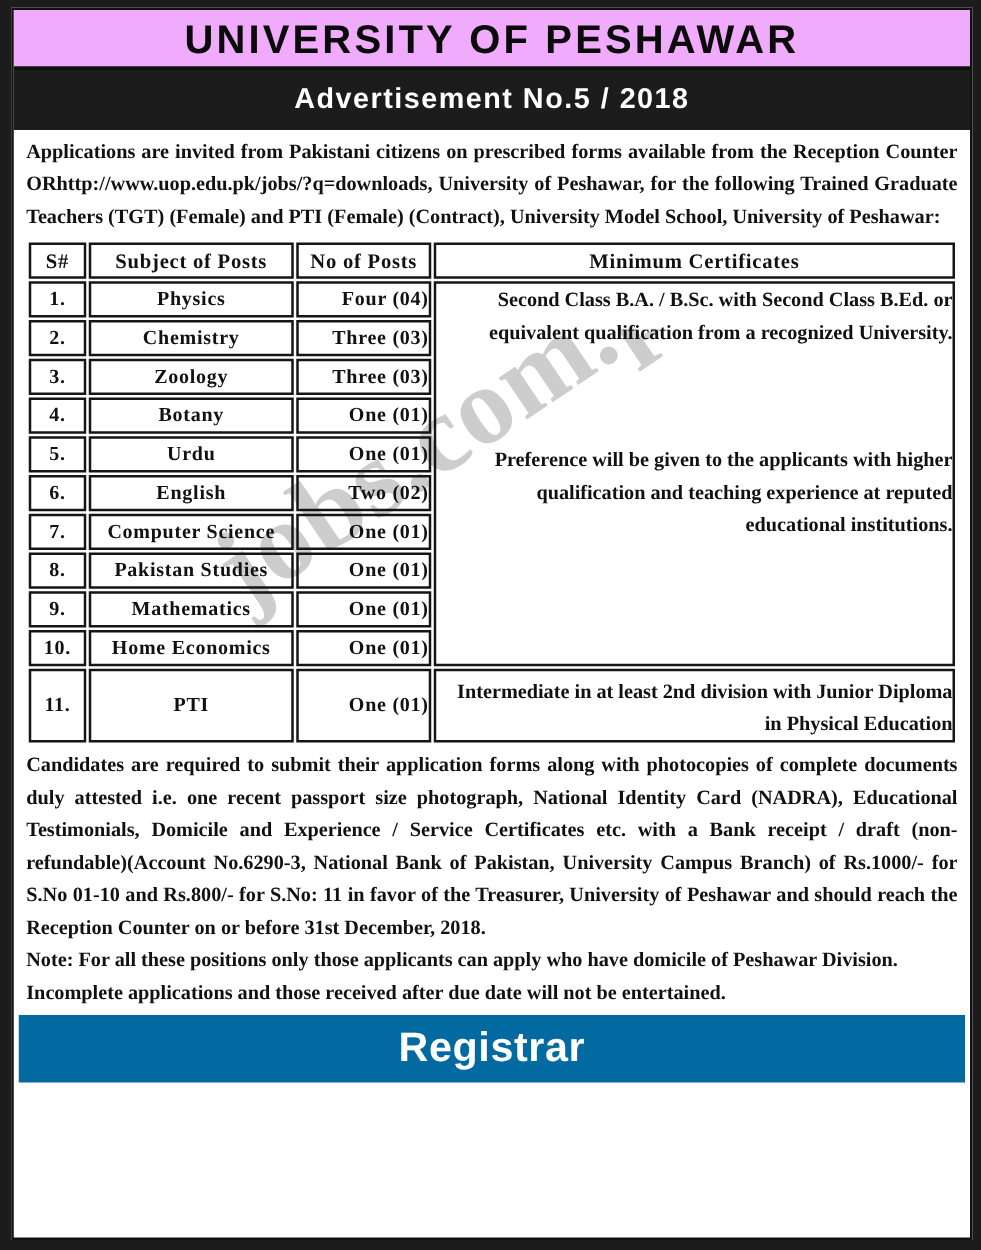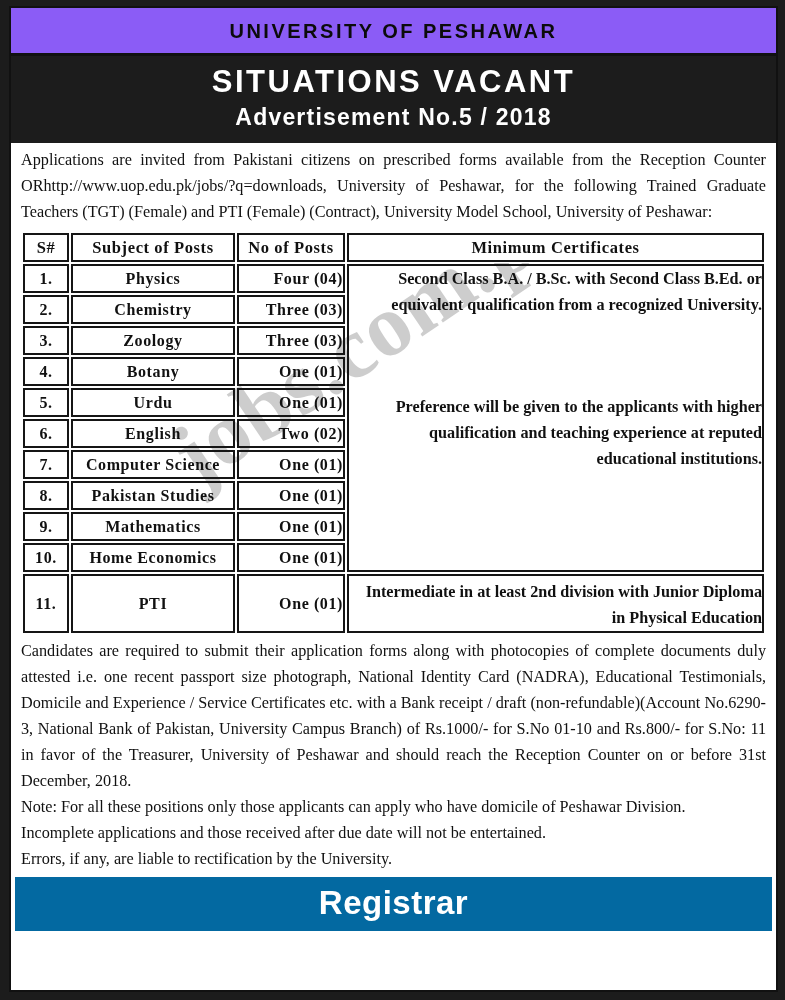--- a/index.html
+++ b/index.html
@@ -55,26 +55,26 @@
     font-size: 88px;
     letter-spacing: 1px;
     color: rgba(90,90,90,0.30);
     transform: rotate(-34deg);
     transform-origin: left center;
     white-space: nowrap;
   }
 
   
   .band-white {
-    background: #8b5cf6;
+    background: #f0abfc;
     color: #0b0b0b;
     text-align: center;
     font-family: "Liberation Sans", sans-serif;
     font-weight: bold;
-    font-size: 20px;
+    font-size: 32px;
     letter-spacing: 2.5px;
     line-height: 46px;
     height: 48px;
     border-bottom: 3px solid #111;
     box-sizing: border-box;
     position: relative;
     z-index: 3;
   }
   .band-black {
     background: #1c1c1c;
@@ -98,21 +98,21 @@
   }
 
   
   .bodywrap {
     position: relative;
     z-index: 3;
     padding: 4px 10px 0 10px;
   }
   .para {
     font-family: "Liberation Serif", "DejaVu Serif", serif;
-    font-weight: normal;
+    font-weight: bold;
     font-size: 16.2px;
     line-height: 26px;
     color: #111;
     text-align: justify;
     text-justify: inter-word;
     margin: 0;
   }
   .para.last-left { text-align: left; }
 
   
@@ -179,21 +179,20 @@
 <div id="page">
   <div id="sheet">
 
     <div id="watermark">
       <span>jobs.com.pk</span>
     </div>
 
     <div class="band-white">UNIVERSITY  OF  PESHAWAR</div>
 
     <div class="band-black">
-      <div class="line1">SITUATIONS  VACANT</div>
       <div class="line2">Advertisement  No.5  /  2018</div>
     </div>
 
     <div class="bodywrap">
 
       <p class="para">Applications are invited from Pakistani citizens on prescribed forms available from the Reception Counter ORhttp://www.uop.edu.pk/jobs/?q=downloads, University of Peshawar, for the following Trained Graduate Teachers (TGT) (Female) and PTI (Female) (Contract), University Model School, University of Peshawar:</p>
 
       <table class="posts">
         <colgroup>
           <col style="width:46px">
@@ -275,20 +274,19 @@
               <div style="height:26px;line-height:26px">One  (01)</div>
             </td>
             <td class="qual pti">Intermediate in at least 2nd division with Junior Diploma in Physical Education</td>
           </tr>
         </tbody>
       </table>
 
       <p class="para">Candidates are required to submit their application forms along with photocopies of complete documents duly attested i.e. one recent passport size photograph, National Identity Card (NADRA), Educational Testimonials, Domicile and Experience / Service Certificates etc. with a Bank receipt / draft (non-refundable)(Account No.6290-3, National Bank of Pakistan, University Campus Branch) of Rs.1000/-  for S.No 01-10 and Rs.800/- for S.No: 11 in favor of the Treasurer, University of Peshawar and should reach the Reception Counter on or before 31st December, 2018.</p>
       <p class="para">Note:   For all these positions only those applicants can apply who have domicile of Peshawar Division.</p>
       <p class="para last-left">Incomplete applications and those received after due date will not be entertained.</p>
-      <p class="para last-left">Errors, if any, are liable to rectification by the University.</p>
 
     </div>
 
     <div class="footer-band">Registrar</div>
 
   </div>
 </div>
 
 </body></html>

